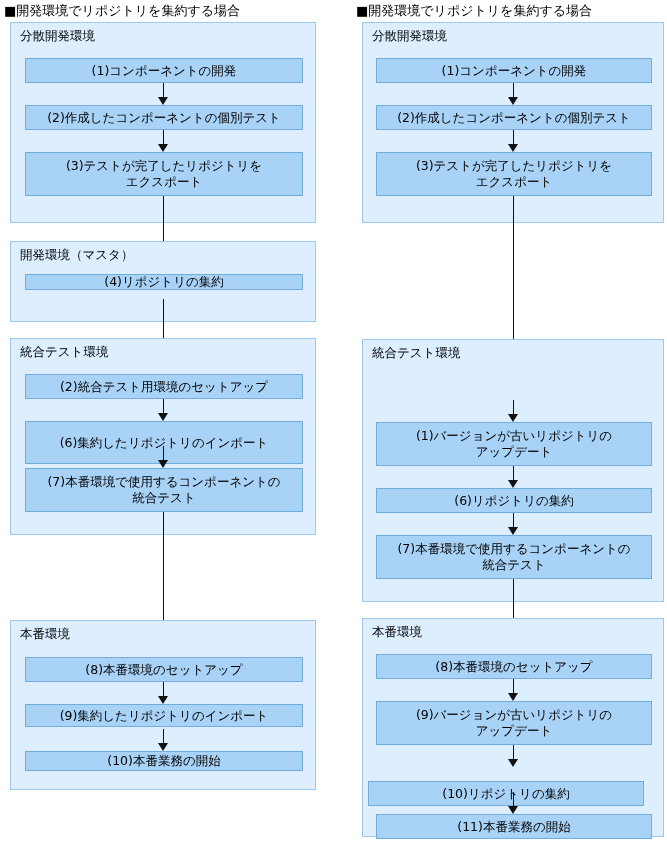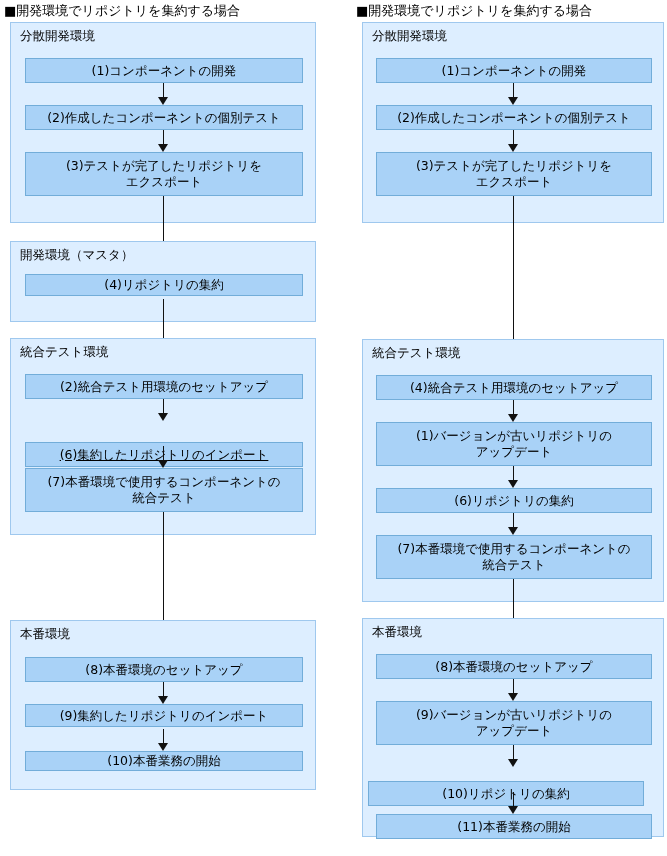--- a/index.html
+++ b/index.html
@@ -112,41 +112,41 @@
 
     <div class="connector" style="left:163px;top:196px;height:62px;"></div>
     <div class="arrow" style="left:158px;top:250px;height:12px;">
       <div class="shaft" style="height:4px;"></div>
       <div class="head" style="top:4px;"></div>
     </div>
 
     <div class="env-box" style="left:10px;top:241px;width:306px;height:81px;">
       <div class="env-label">開発環境（マスタ）</div>
     </div>
-    <div class="step" style="left:25px;top:274px;width:278px;height:22px;">
+    <div class="step" style="left:25px;top:274px;width:278px;height:16px;">
       <span>(4)リポジトリの集約</span>
     </div>
 
     <div class="connector" style="left:163px;top:299px;height:62px;"></div>
     <div class="arrow" style="left:158px;top:353px;height:12px;">
       <div class="shaft" style="height:4px;"></div>
       <div class="head" style="top:4px;"></div>
     </div>
 
     <div class="env-box" style="left:10px;top:338px;width:306px;height:197px;">
       <div class="env-label">統合テスト環境</div>
     </div>
     <div class="step" style="left:25px;top:374px;width:278px;height:25px;">
       <span>(2)統合テスト用環境のセットアップ</span>
     </div>
     <div class="arrow" style="left:158px;top:399px;height:22px;">
       <div class="shaft" style="height:14px;"></div>
       <div class="head" style="top:14px;"></div>
     </div>
-    <div class="step" style="left:25px;top:442px;width:278px;height:25px;text-decoration:underline;">
+    <div class="step" style="left:25px;top:421px;width:278px;height:43px;">
       <span>(6)集約したリポジトリのインポート</span>
     </div>
     <div class="arrow" style="left:158px;top:446px;height:22px;">
       <div class="shaft" style="height:14px;"></div>
       <div class="head" style="top:14px;"></div>
     </div>
     <div class="step" style="left:25px;top:468px;width:278px;height:44px;flex-direction:column;">
       <span>(7)本番環境で使用するコンポーネントの</span>
       <span>統合テスト</span>
     </div>
@@ -207,23 +207,20 @@
 
     <div class="connector" style="left:179px;top:196px;height:163px;"></div>
     <div class="arrow" style="left:174px;top:351px;height:12px;">
       <div class="shaft" style="height:4px;"></div>
       <div class="head" style="top:4px;"></div>
     </div>
 
     <div class="env-box" style="left:28px;top:339px;width:302px;height:263px;">
       <div class="env-label">統合テスト環境</div>
     </div>
-    <div class="step" style="left:42px;top:375px;width:276px;height:25px;">
-      <span>(4)統合テスト用環境のセットアップ</span>
-    </div>
     <div class="arrow" style="left:174px;top:400px;height:22px;">
       <div class="shaft" style="height:14px;"></div>
       <div class="head" style="top:14px;"></div>
     </div>
     <div class="step" style="left:42px;top:422px;width:276px;height:44px;flex-direction:column;">
       <span>(1)バージョンが古いリポジトリの</span>
       <span>アップデート</span>
     </div>
     <div class="arrow" style="left:174px;top:466px;height:22px;">
       <div class="shaft" style="height:14px;"></div>

